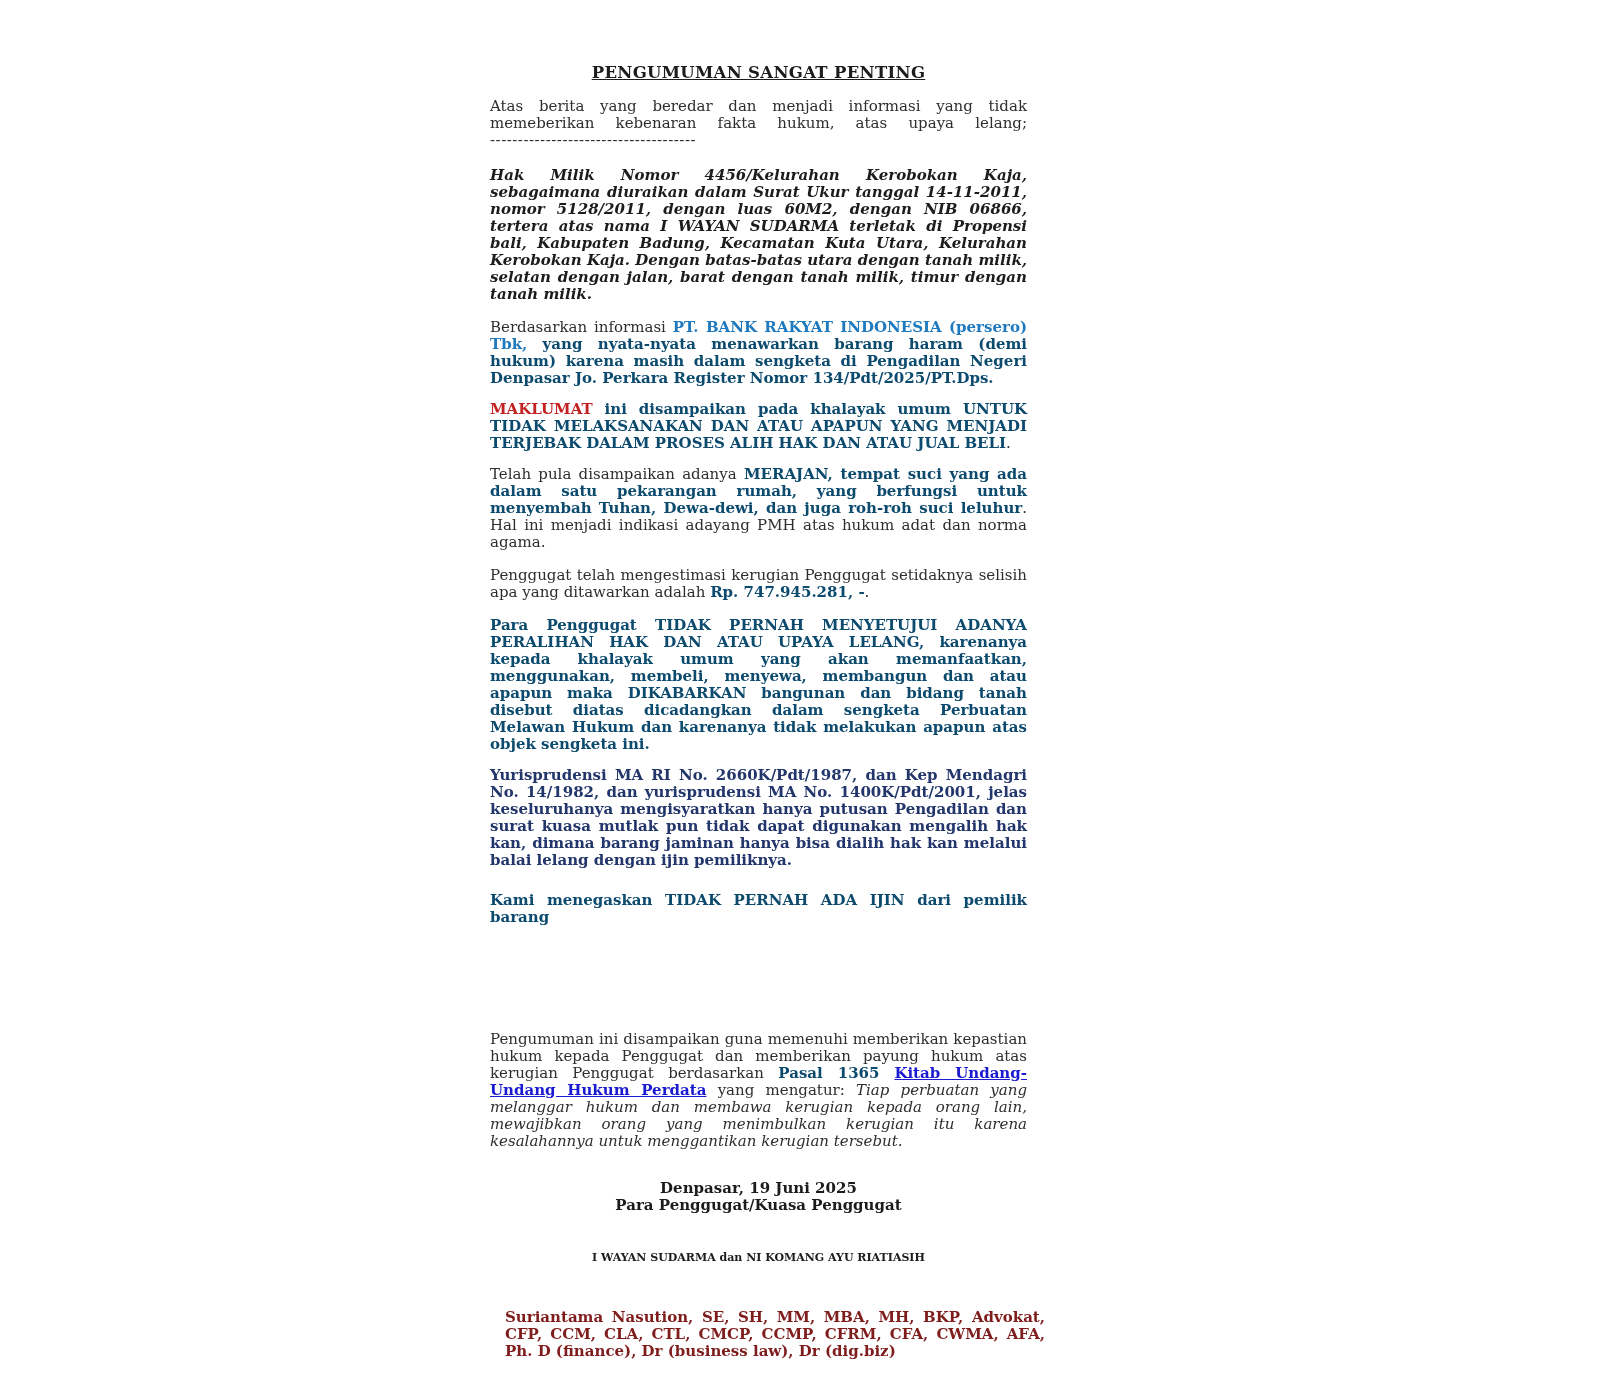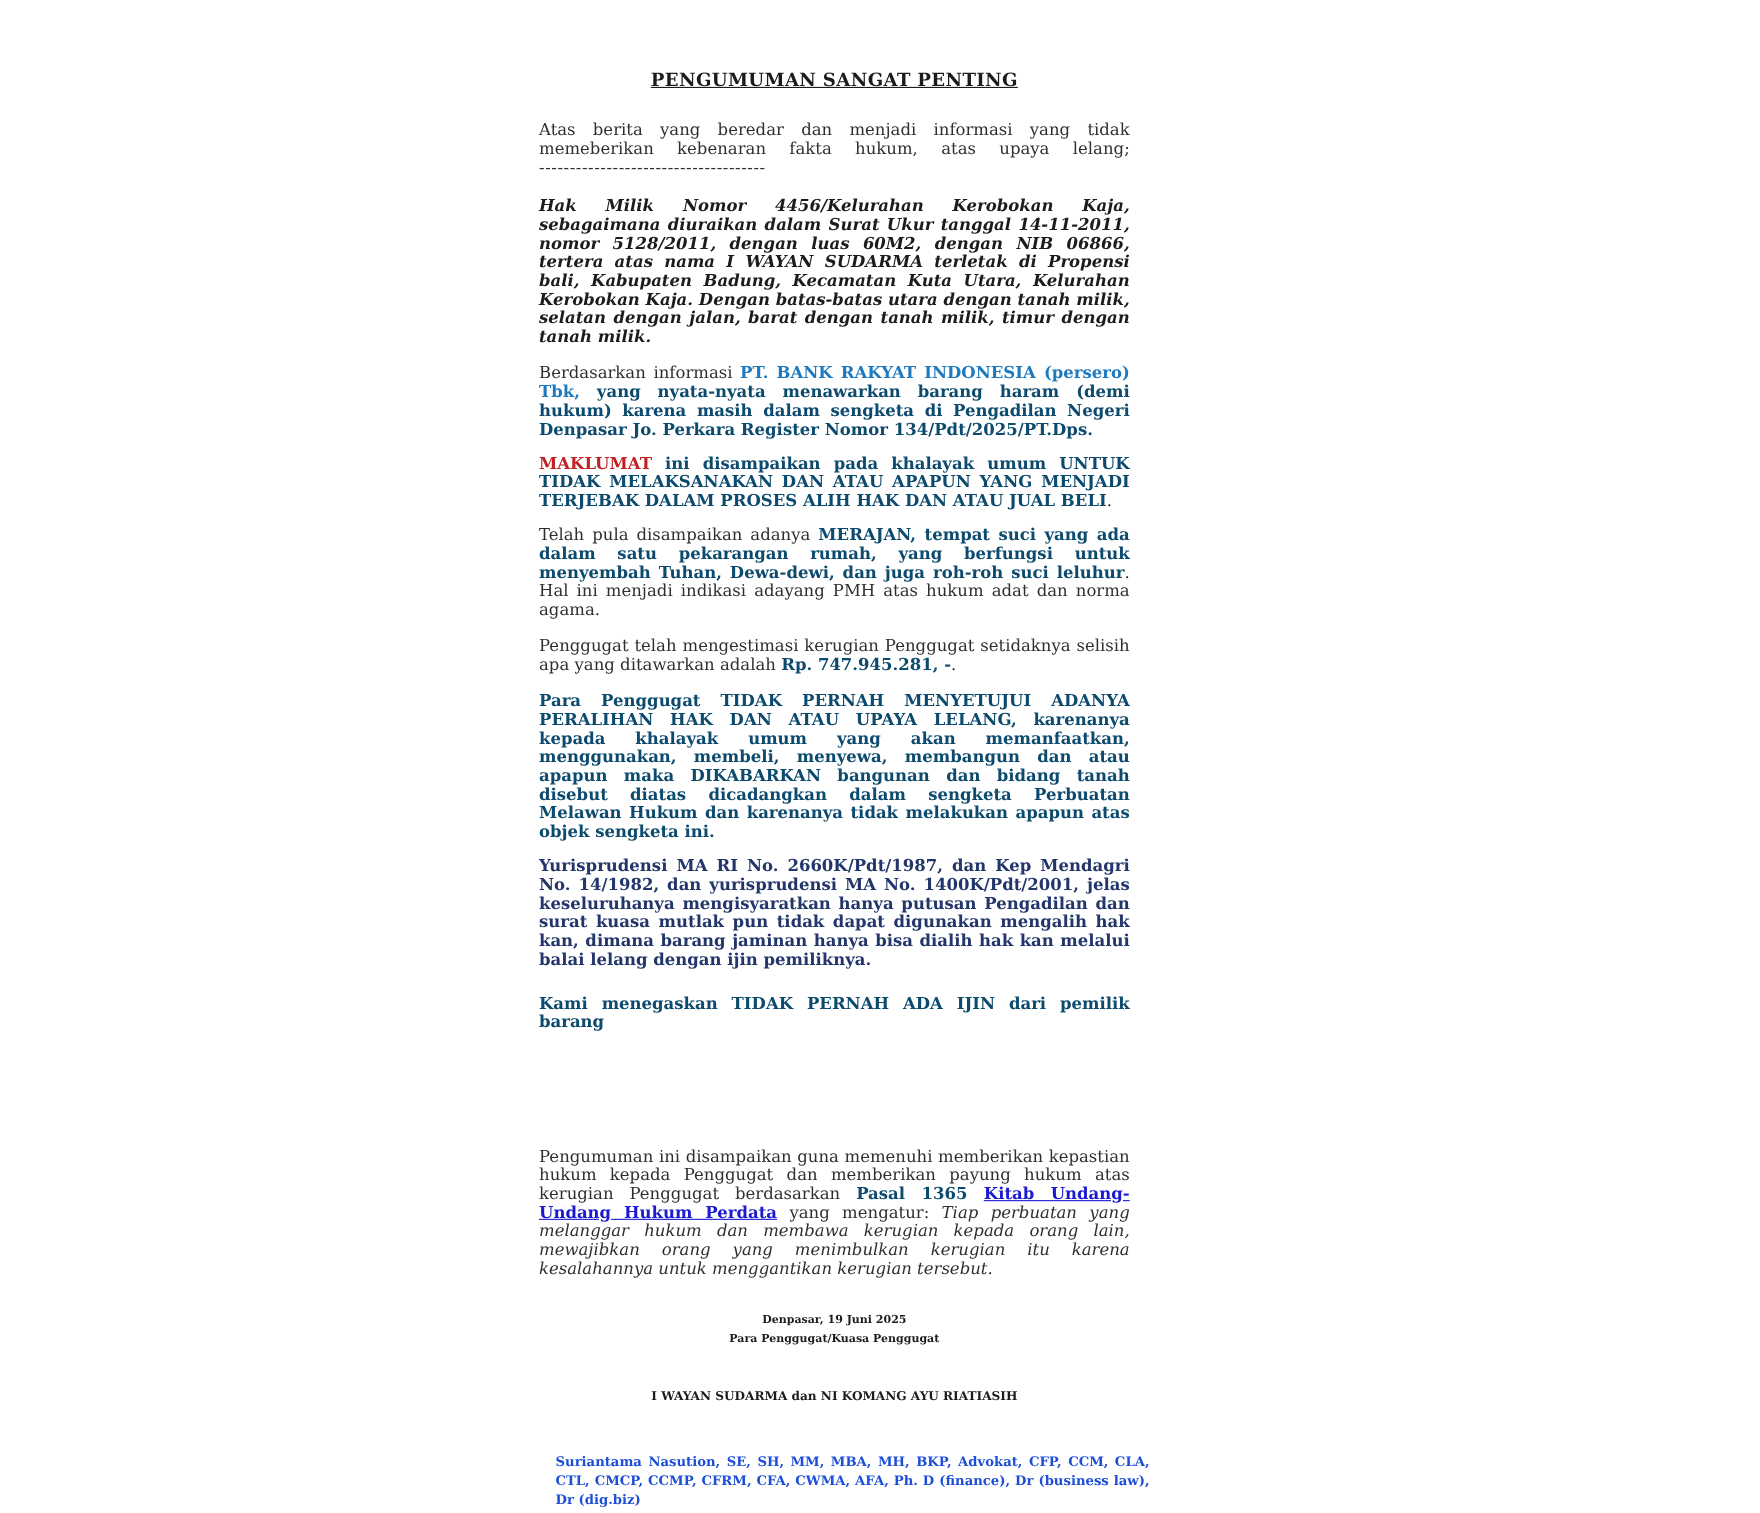--- a/index.html
+++ b/index.html
@@ -27,21 +27,21 @@
     text-align: justify;
     margin: 0 0 16px 0;
   }
   .doc-title {
     text-align: center;
     font-weight: bold;
     font-size: 16.5px;
     letter-spacing: 0.3px;
     text-decoration: underline;
     color: #1c1c1c;
-    margin: 0 0 28px 0;
+    margin: 0 0 16px 0;
   }
   .bold            { font-weight: bold; color: #0c4a6e; }
   .bold-italic     { font-weight: bold; font-style: italic; color: #1c1c1c; }
   .italic          { font-style: italic; }
   .bank-blue       { font-weight: bold; color: #1e79be; }
   .red-word        { font-weight: bold; color: #c32222; }
   .navy            { font-weight: bold; color: #23366b; }
   .link-blue {
     font-weight: bold;
     color: #1a1ad0;
@@ -53,38 +53,38 @@
     letter-spacing: 0.5px;
     white-space: nowrap;
   }
   .gap-pagebreak   { margin-bottom: 105px; margin-top: 23px; }
   .tight           { margin-bottom: 14px; }
   .wide18          { margin-bottom: 18px; }
   .center-block {
     text-align: center;
     font-weight: bold;
     color: #1c1c1c;
-    font-size: 10px;
+    font-size: 15px;
     line-height: 17px;
     margin: 30px 0 0 0;
   }
   .names-line {
     text-align: center;
     font-weight: bold;
     color: #1c1c1c;
     font-size: 11px;
     line-height: 17px;
     margin: 35px 0 0 0;
   }
   .lawyer-block {
-    font-size: 12px;
+    font-size: 15px;
     line-height: 17px;
     text-align: justify;
     font-weight: bold;
-    color: #1d4ed8;
+    color: #7f1d1d;
     margin: 43px -18px 14px 15px;
   }
 </style>
 </head>
 <body>
 
 <div class="page-column">
 
   <div class="doc-title">PENGUMUMAN SANGAT PENTING</div>
 

